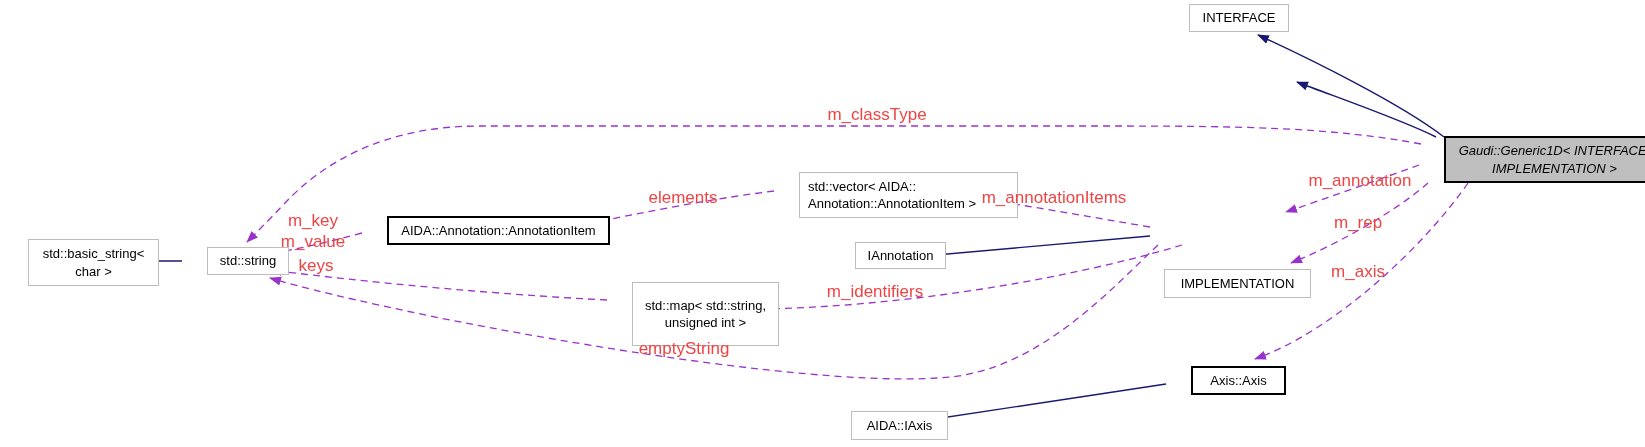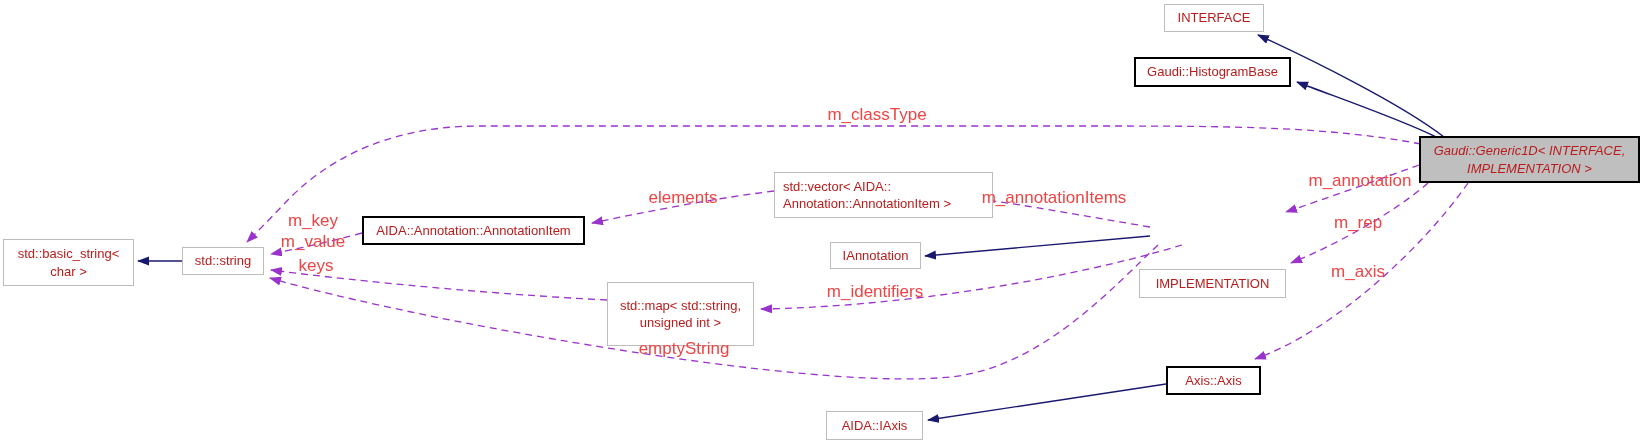--- a/index.html
+++ b/index.html
@@ -10,23 +10,24 @@
     font-family:"Liberation Sans", sans-serif;
     overflow:hidden;
   }
   #edges{position:absolute;left:0;top:0;width:1645px;height:447px;}
   .node{
     position:absolute;
     box-sizing:border-box;
     background:#ffffff;
     display:flex;align-items:center;justify-content:center;
     text-align:center;
-    font-size:13px;color:#b91c1c;
+    font-size:13px;color:#000000;
     line-height:1.32;
     white-space:pre-line;
+    margin-left:25px;
   }
   .node.light{border:1px solid #bdbdbd;}
   .node.dark{border:2px solid #000000;}
   .node.focus{border:2px solid #000000;background:#bfbfbf;font-style:italic;}
   .node.left-text{justify-content:flex-start;text-align:left;padding-left:8px;}
   .edge-label{
     position:absolute;
     transform:translate(-50%,-50%);
     font-size:17px;color:#ef4444;
     white-space:pre-line;
@@ -63,21 +64,20 @@
     <path d="M774,191 C710,199 645,212 592,223" fill="none" stroke="#9a32cc" stroke-width="1.3" stroke-dasharray="7,5" marker-end="url(#arrow-purple)"></path>
     <path d="M1150,227 C1090,217 1037,207 980,199" fill="none" stroke="#9a32cc" stroke-width="1.3" stroke-dasharray="7,5" marker-end="url(#arrow-purple)"></path>
     <path d="M1419,165 C1375,181 1327,198 1286,212" fill="none" stroke="#9a32cc" stroke-width="1.3" stroke-dasharray="7,5" marker-end="url(#arrow-purple)"></path>
     <path d="M1428,183 C1395,212 1336,245 1291,263" fill="none" stroke="#9a32cc" stroke-width="1.3" stroke-dasharray="7,5" marker-end="url(#arrow-purple)"></path>
     <path d="M1468,183 C1425,245 1336,330 1255,359" fill="none" stroke="#9a32cc" stroke-width="1.3" stroke-dasharray="7,5" marker-end="url(#arrow-purple)"></path>
     <path d="M1182,245 C1055,283 890,307 761,309" fill="none" stroke="#9a32cc" stroke-width="1.3" stroke-dasharray="7,5" marker-end="url(#arrow-purple)"></path>
   </svg>
 
   <div class="node light" style="left:1164px;top:4px;width:100px;height:28px;">INTERFACE</div>
 
-  <div class="node dark" style="left:1134px;top:57px;width:157px;height:30px;">Gaudi::HistogramBase</div>
 
   <div class="node focus" style="left:1419px;top:136px;width:221px;height:47px;">Gaudi::Generic1D&lt; INTERFACE,
 IMPLEMENTATION &gt;</div>
 
   <div class="node light" style="left:3px;top:239px;width:131px;height:47px;">std::basic_string&lt;
 char &gt;</div>
 
   <div class="node light" style="left:182px;top:247px;width:82px;height:28px;">std::string</div>
 
   <div class="node dark" style="left:362px;top:216px;width:223px;height:29px;">AIDA::Annotation::AnnotationItem</div>

